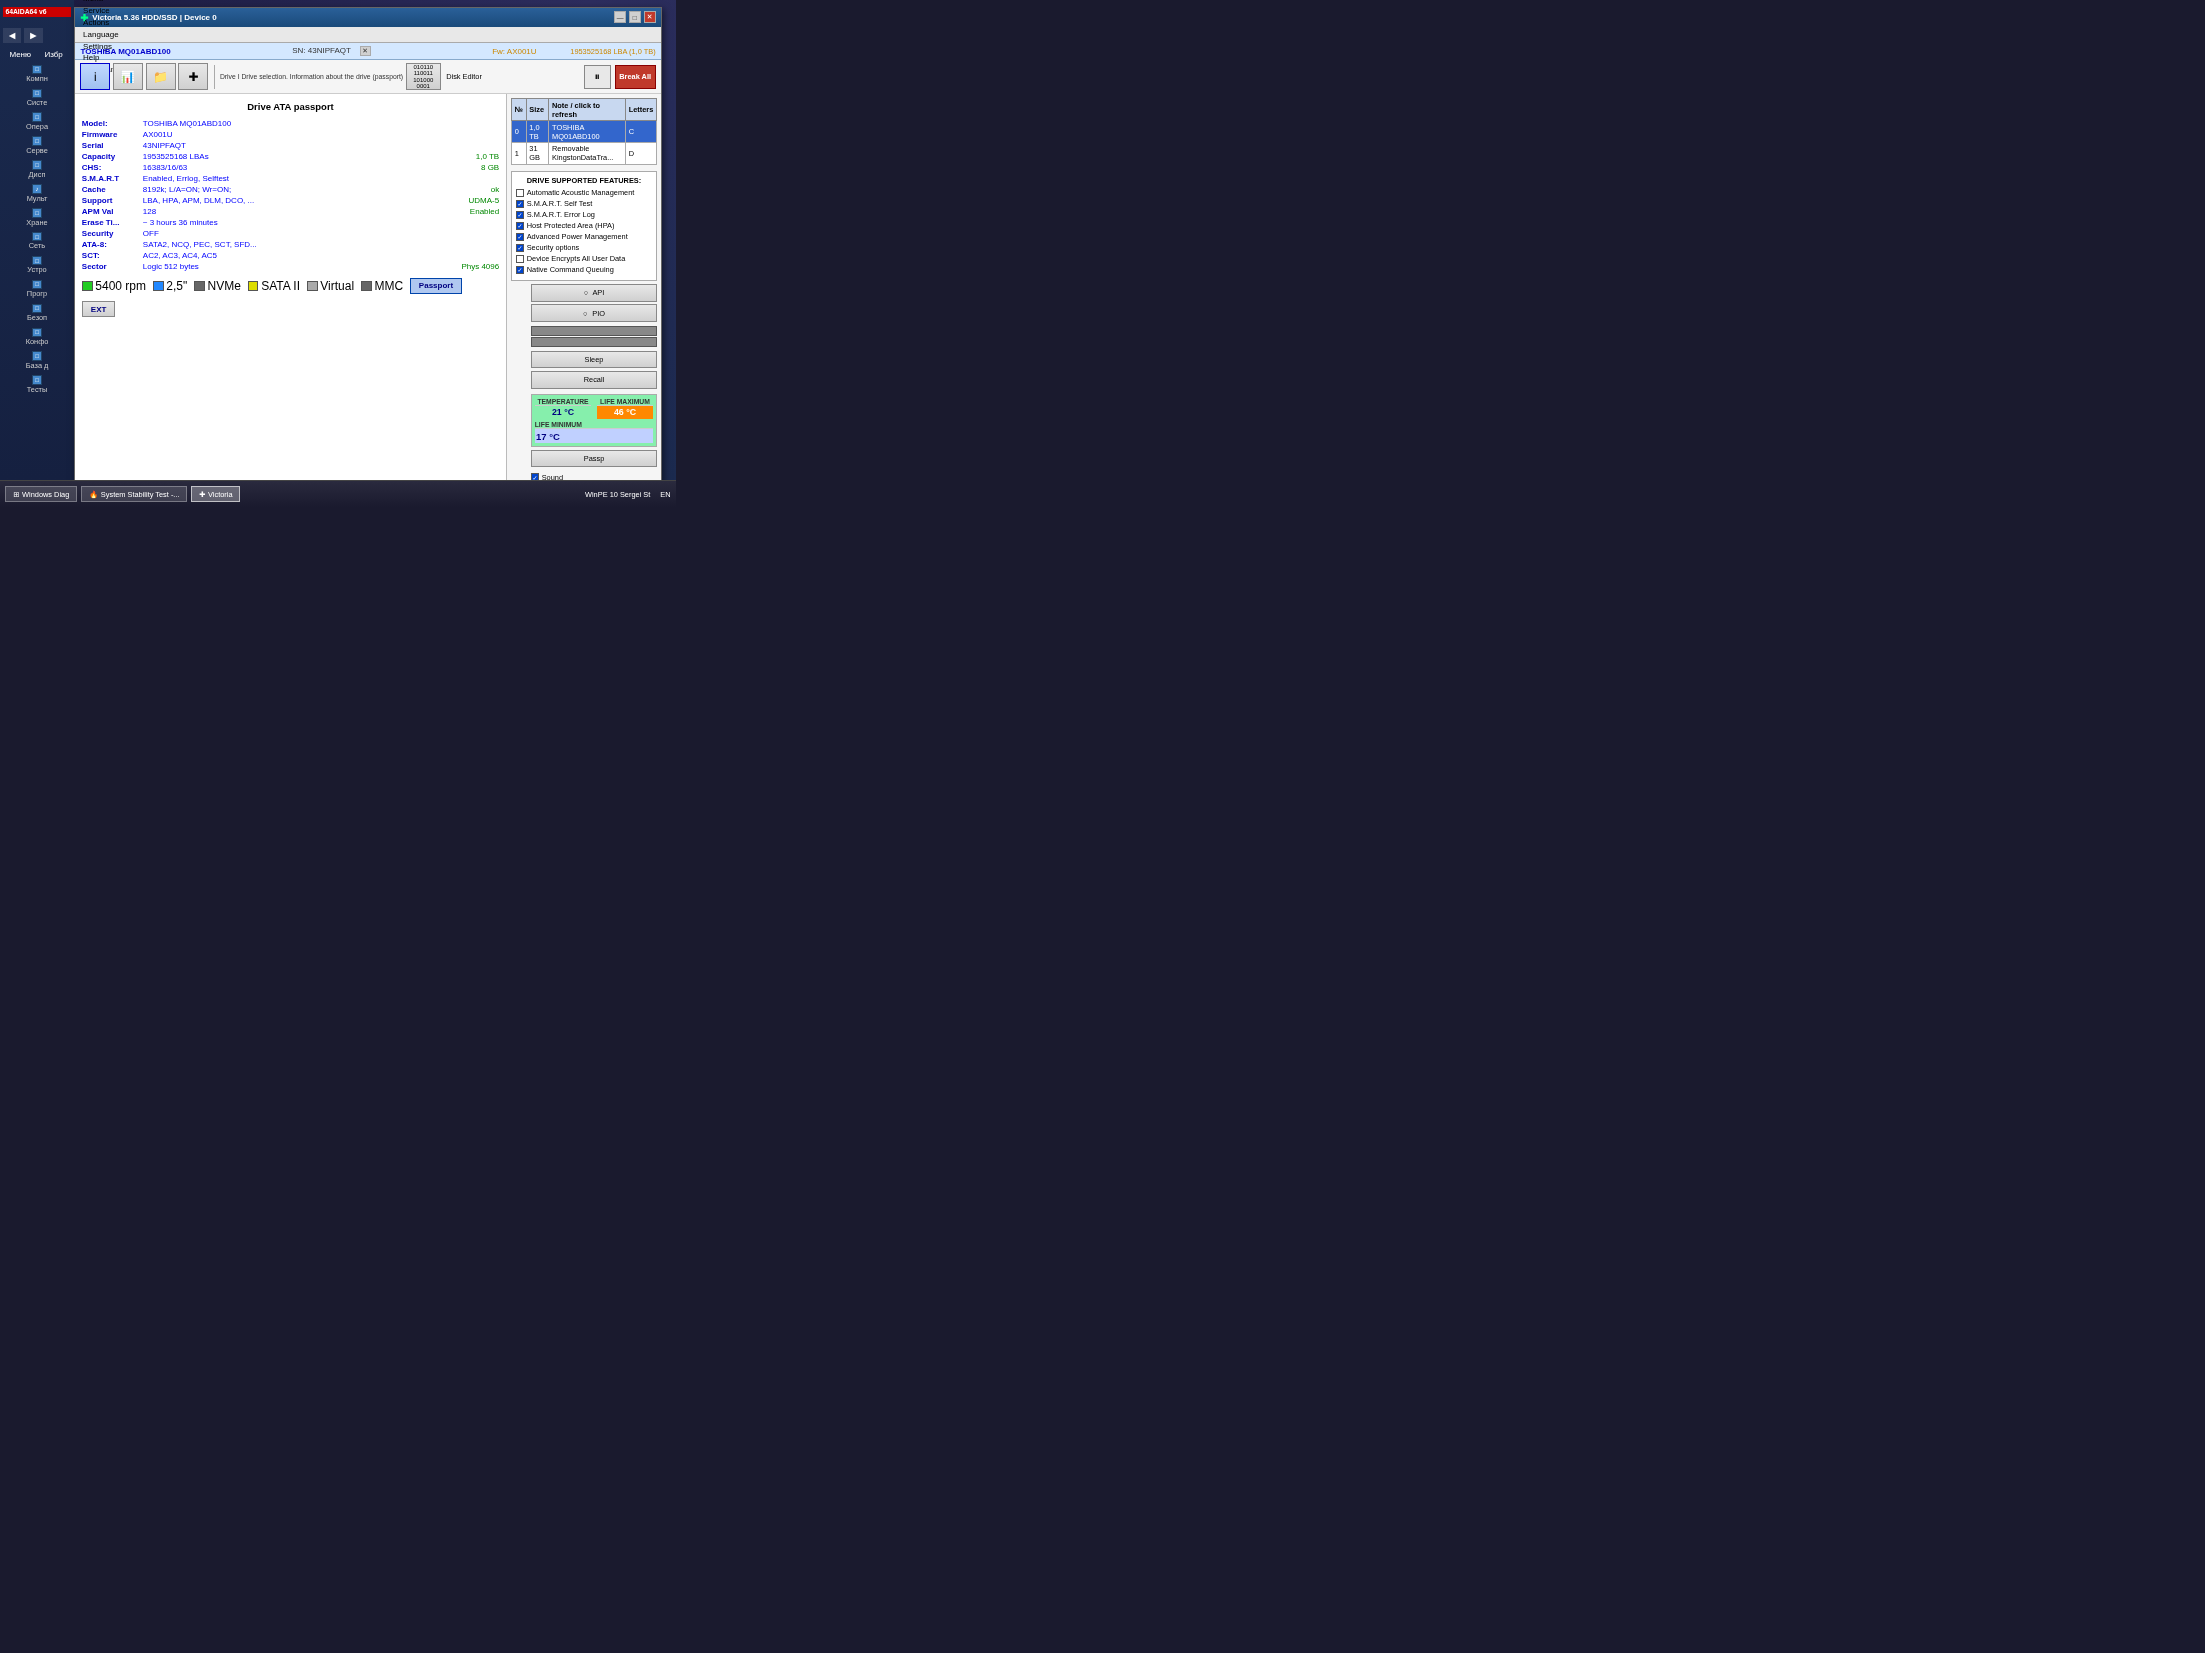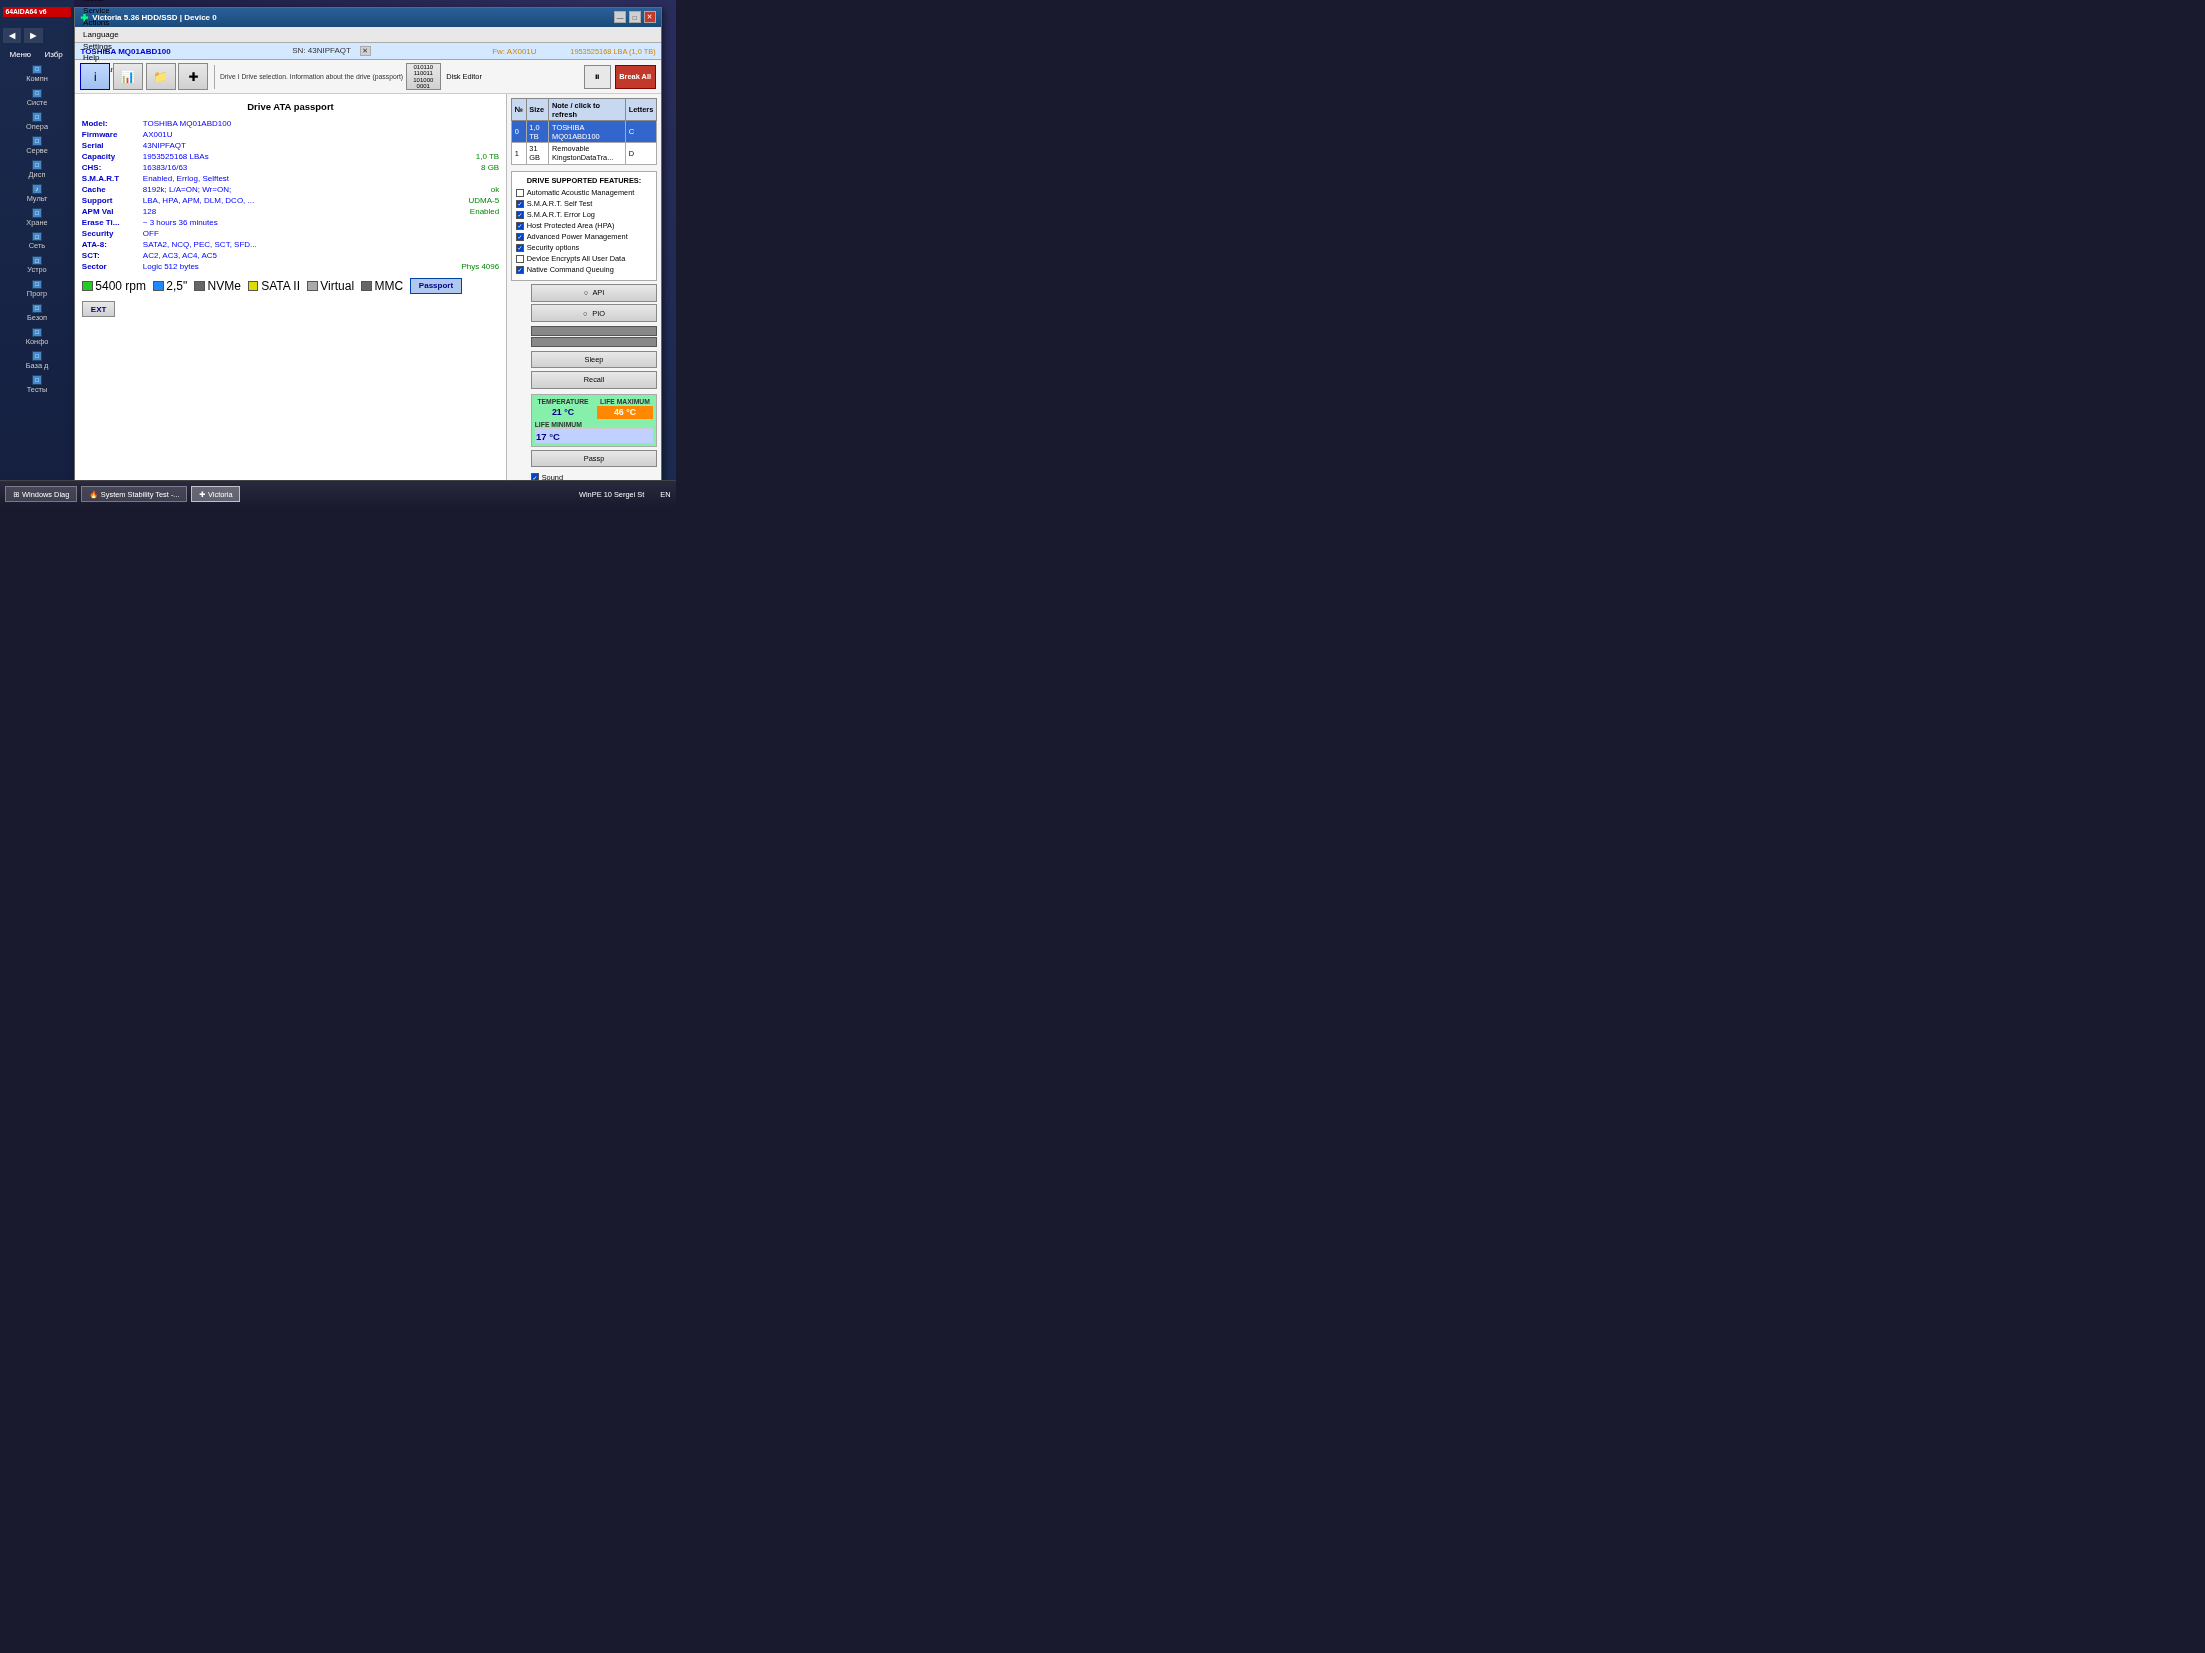--- a/index.html
+++ b/index.html
@@ -475,21 +475,21 @@
       gap: 2.7px;
     }
     .taskbar-btn.active {
       background: rgba(255,255,255,0.3);
       border: 0.7px solid rgba(255,255,255,0.6);
     }
     .taskbar-right {
       margin-left: auto;
       display: flex;
       align-items: center;
-      gap: 16px;
+      gap: 10px;
       color: white;
       font-size: 7.4px;
     }
 
     
     .screen-sidebar {
       position: absolute;
       top: 0;
       left: 0;
       width: 74px;

